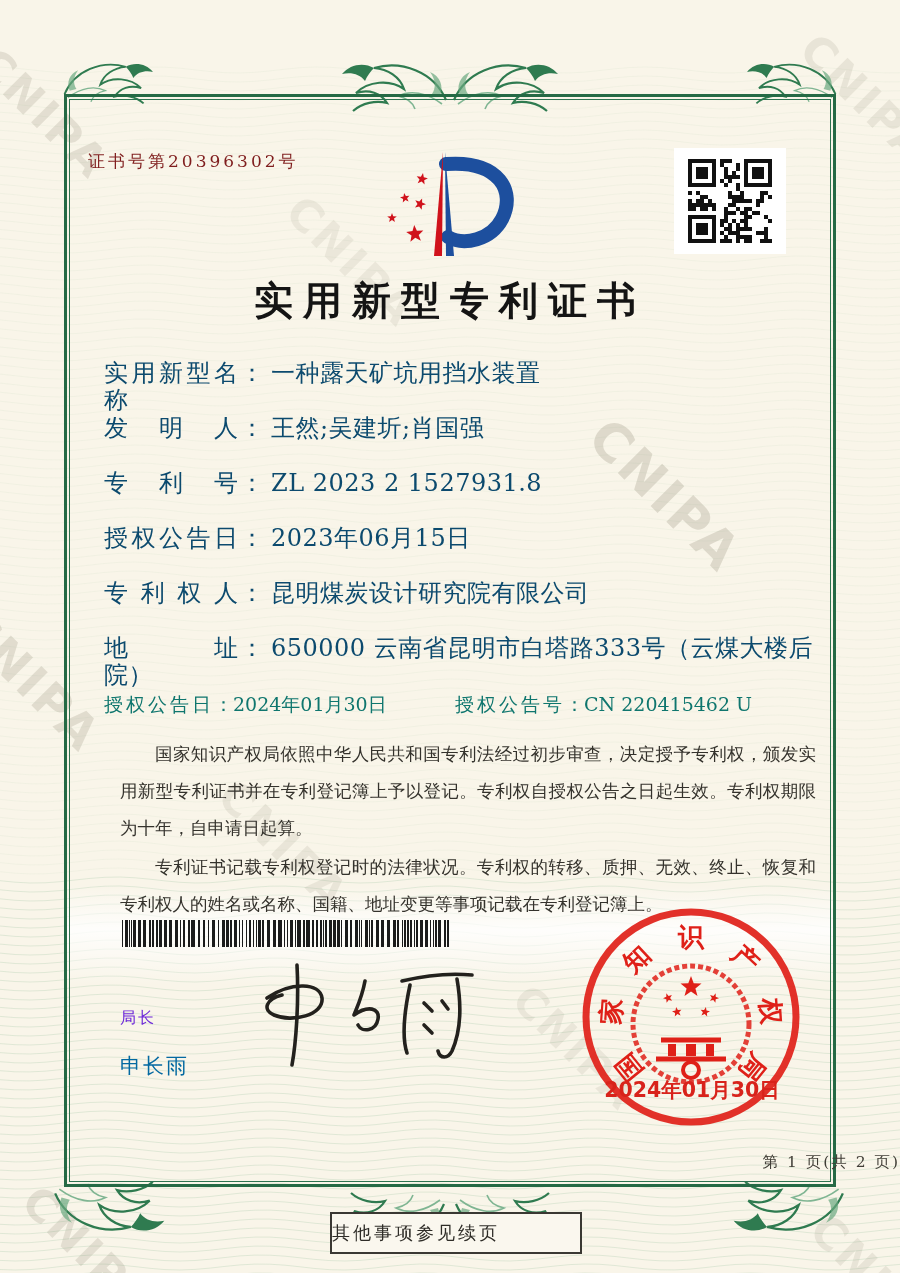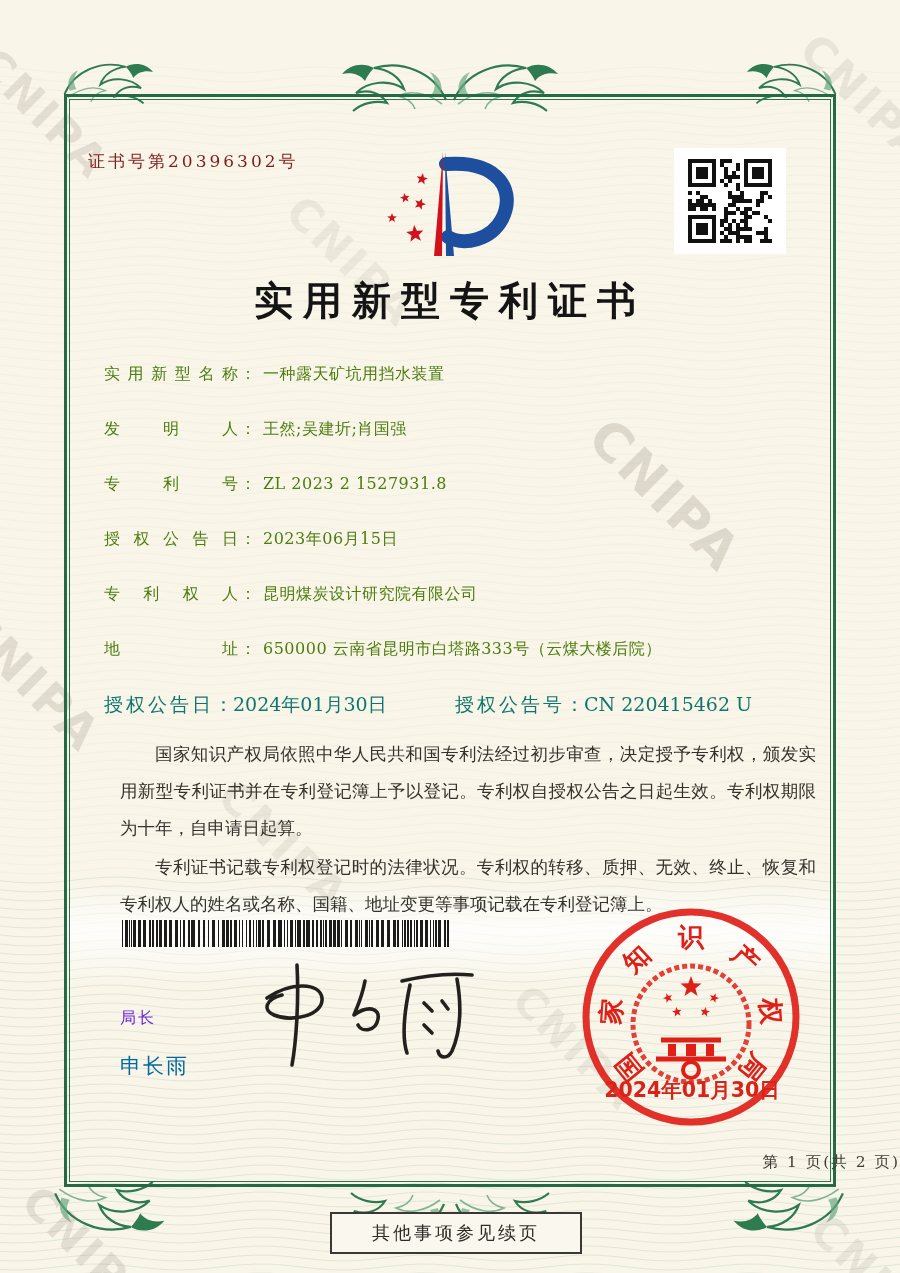--- a/index.html
+++ b/index.html
@@ -18,21 +18,21 @@
   .frame{position:absolute;left:64px;top:94px;right:64px;bottom:86px;
     border:3px solid #256a45;z-index:2;pointer-events:none;}
   .frame::after{content:"";position:absolute;inset:2px;border:1px solid #2d7350;}
   .content{position:absolute;inset:0;z-index:3;}
   .cert-no{position:absolute;left:88px;top:150px;font-size:17px;letter-spacing:3px;color:#7f1d1d;}
   .logo{position:absolute;left:382px;top:146px;}
   .qr-panel{position:absolute;left:674px;top:148px;width:112px;height:106px;background:#ffffff;
     display:flex;align-items:center;justify-content:center;}
   .title{position:absolute;left:0;top:274px;width:100%;text-align:center;
     font-size:39px;font-weight:700;letter-spacing:10px;color:#141414;}
-  .fields{position:absolute;left:104px;top:360px;right:80px;font-size:16px;color:#4d7c0f;}
+  .fields{position:absolute;left:104px;top:360px;right:80px;font-size:24px;color:#0c4a6e;}
   .field-row{height:55px;line-height:27px;}
   .field-label{display:inline-block;width:134px;text-align:justify;text-align-last:justify;vertical-align:top;}
   .field-sep{display:inline-block;margin:0 7px 0 2px;}
   .field-value{letter-spacing:.5px;}
   .grant-row{position:absolute;left:104px;top:692px;right:88px;font-size:19px;color:#0f766e;height:28px;}
   .grant-label{letter-spacing:3px;}
   .grant-no{position:absolute;left:351px;top:0;}
   .paragraphs{position:absolute;left:104px;top:736px;right:84px;font-size:17.5px;
     line-height:37px;color:#34322c;text-align:justify;}
   .paragraphs p{margin:0 0 2px 16px;text-indent:2em;}
@@ -42,21 +42,21 @@
   .signer-name{position:absolute;left:120px;top:1052px;font-size:21px;letter-spacing:2px;
     font-family:"DejaVu Sans","Liberation Sans",sans-serif;color:#0369a1;}
   .signature{position:absolute;left:252px;top:953px;}
   .seal{position:absolute;left:576px;top:902px;}
   .seal-date{position:absolute;left:586px;top:1076px;width:212px;text-align:center;
     font-size:20.5px;font-weight:700;color:#d8231b;z-index:4;
     font-family:"DejaVu Sans","Liberation Sans",sans-serif;}
   .footer-page{position:absolute;left:0;top:1152px;width:100%;text-align:right;
     font-size:15.5px;letter-spacing:2px;color:#3f3c35;}
   .cont-box{position:absolute;left:330px;top:1212px;width:248px;height:38px;
-    border:2px solid #3a3833;display:flex;align-items:center;justify-content:center;
+    border:2px solid #3a3833;display:flex;align-items:center;justify-content:flex-start;
     font-size:18px;letter-spacing:3px;color:#2e2c27;background:#faf7ee;z-index:3;}
 </style>
 </head>
 <body>
 
 <div class="page">
 
   <svg class="waves" width="900" height="1273">
       <path d="M0 67.1 L15 68.1 L30 69.7 L45 71.3 L60 72.6 L75 73.0 L90 72.4 L105 71.1 L120 69.4 L135 67.9 L150 67.1 L165 67.2 L180 68.2 L195 69.9 L210 71.5 L225 72.7 L240 73.0 L255 72.3 L270 70.9 L285 69.2 L300 67.7 L315 67.0 L330 67.3 L345 68.4 L360 70.0 L375 71.7 L390 72.8 L405 73.0 L420 72.2 L435 70.7 L450 69.0 L465 67.6 L480 67.0 L495 67.4 L510 68.6 L525 70.2 L540 71.8 L555 72.8 L570 72.9 L585 72.1 L600 70.5 L615 68.8 L630 67.5 L645 67.0 L660 67.5 L675 68.7 L690 70.4 L705 72.0 L720 72.9 L735 72.9 L750 71.9 L765 70.3 L780 68.7 L795 67.4 L810 67.0 L825 67.6 L840 68.9 L855 70.6 L870 72.1 L885 72.9 L900 72.8" fill="none" stroke="#bcd4ba" stroke-width="1" opacity="0.14"></path>
       <path d="M0 76.2 L15 77.1 L30 78.7 L45 80.4 L60 81.6 L75 82.0 L90 81.4 L105 80.0 L120 78.3 L135 76.8 L150 76.1 L165 76.2 L180 77.3 L195 78.9 L210 80.6 L225 81.7 L240 82.0 L255 81.3 L270 79.9 L285 78.1 L300 76.7 L315 76.0 L330 76.3 L345 77.4 L360 79.1 L375 80.7 L390 81.8 L405 81.9 L420 81.2 L435 79.7 L450 78.0 L465 76.6 L480 76.0 L495 76.4 L510 77.6 L525 79.3 L540 80.9 L555 81.8 L570 81.9 L585 81.0 L600 79.5 L615 77.8 L630 76.5 L645 76.0 L660 76.5 L675 77.8 L690 79.5 L705 81.0 L720 81.9 L735 81.9 L750 80.9 L765 79.3 L780 77.6 L795 76.4 L810 76.0 L825 76.6 L840 78.0 L855 79.7 L870 81.1 L885 81.9 L900 81.8" fill="none" stroke="#bcd4ba" stroke-width="1" opacity="0.14"></path>

